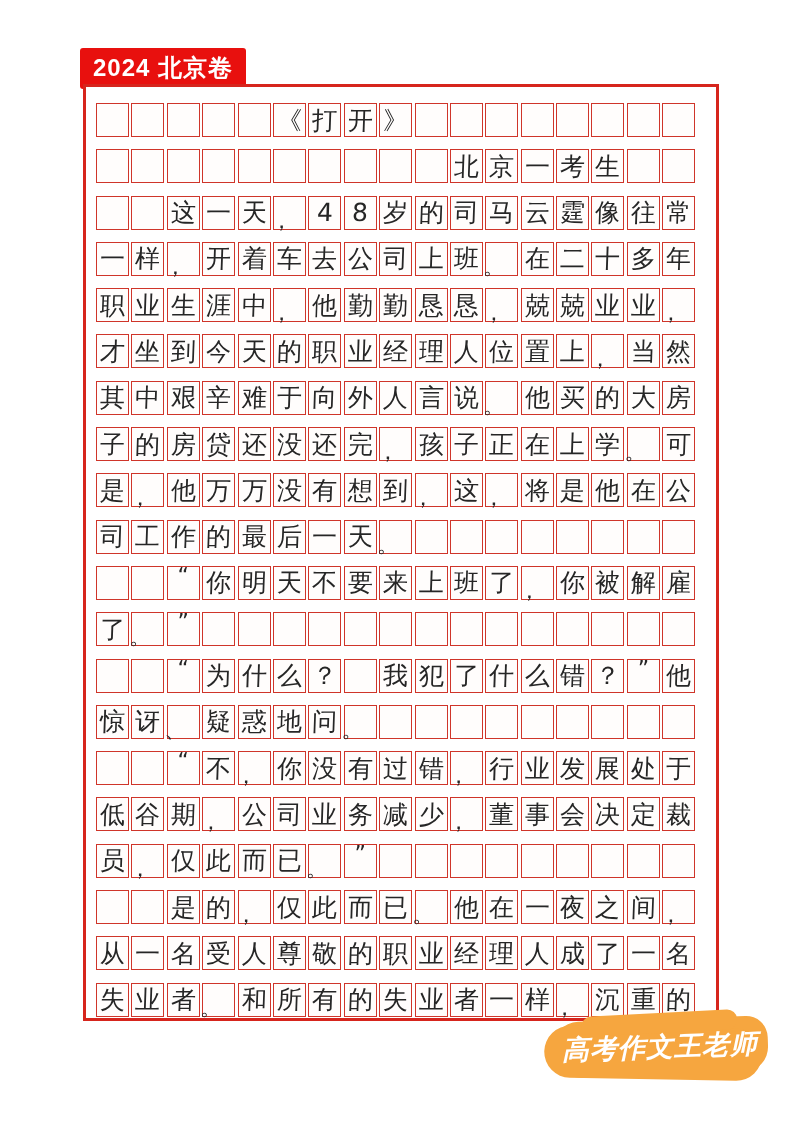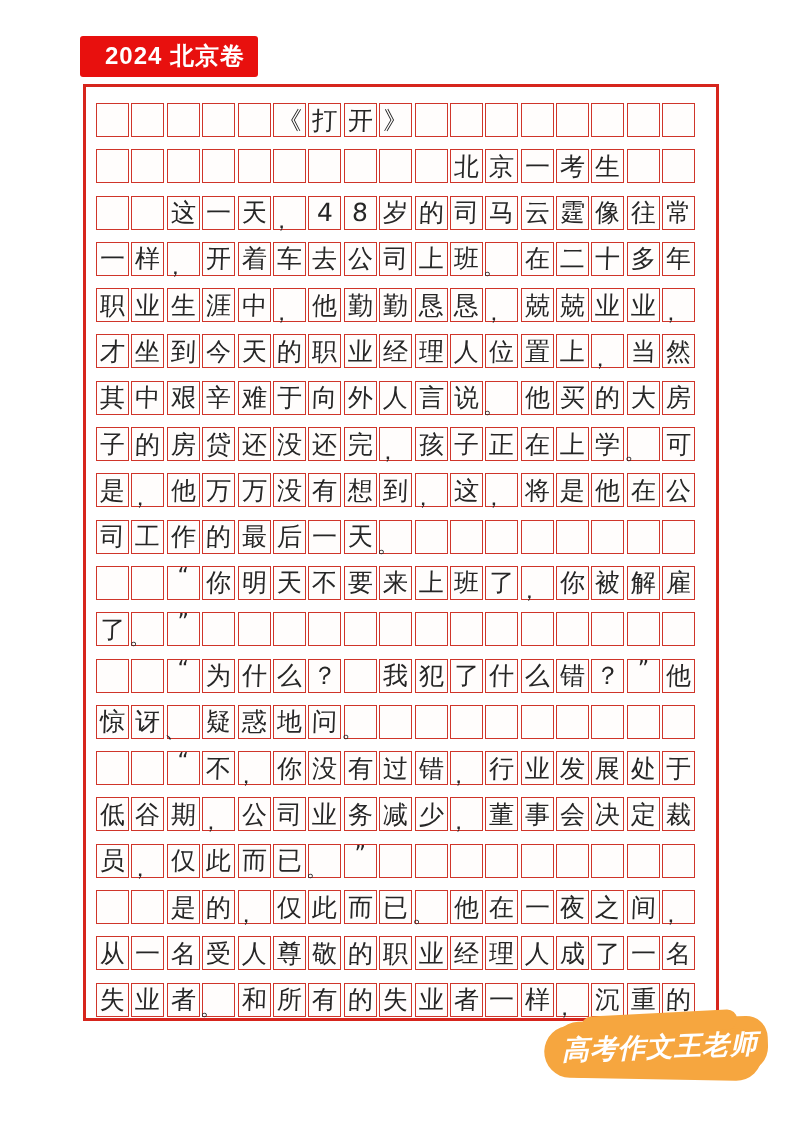--- a/index.html
+++ b/index.html
@@ -7,28 +7,28 @@
     width: 800px; height: 1132px;
     background: #ffffff;
     position: relative;
     overflow: hidden;
     font-family: "DejaVu Sans", sans-serif;
   }
 
   
   .badge {
     position: absolute;
-    left: 80px; top: 36px;
+    left: 80px; top: 48px;
     background: #e8100e;
     color: #ffffff;
     font-family: "Liberation Sans", sans-serif;
     font-weight: bold;
     font-size: 24px;
     line-height: 1;
-    padding: 8px 13px 9px 25px;
+    padding: 8px 13px 9px 13px;
     border-radius: 3px;
     letter-spacing: 1px;
   }
 
   
   .paper {
     position: absolute;
     left: 83px; top: 84px;
     width: 630px; height: 931px;
     border: 3px solid #d6251d;

